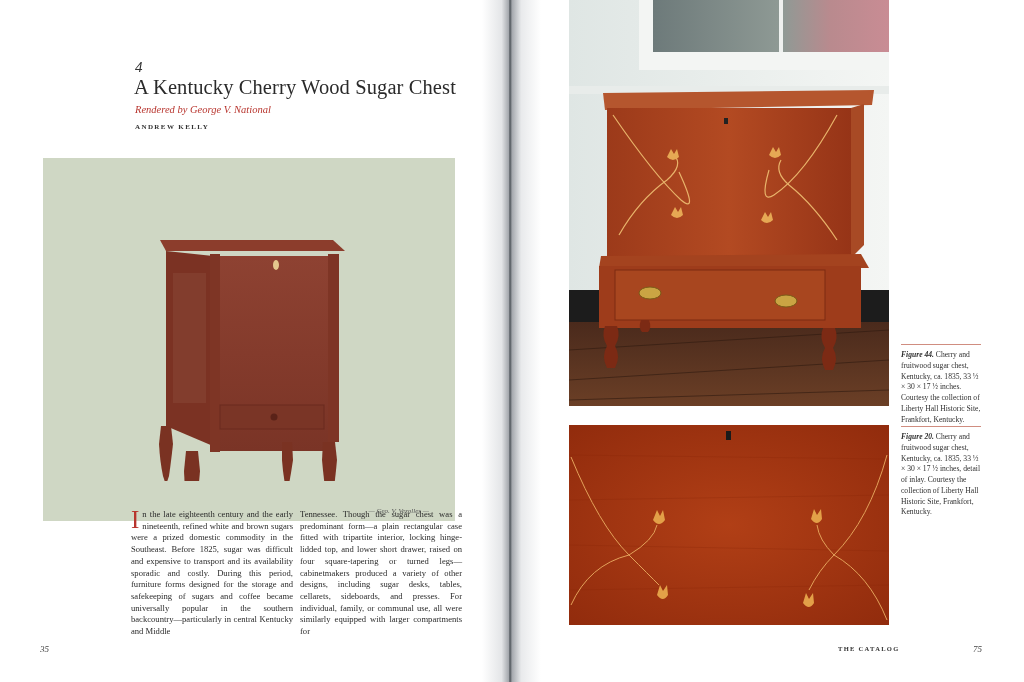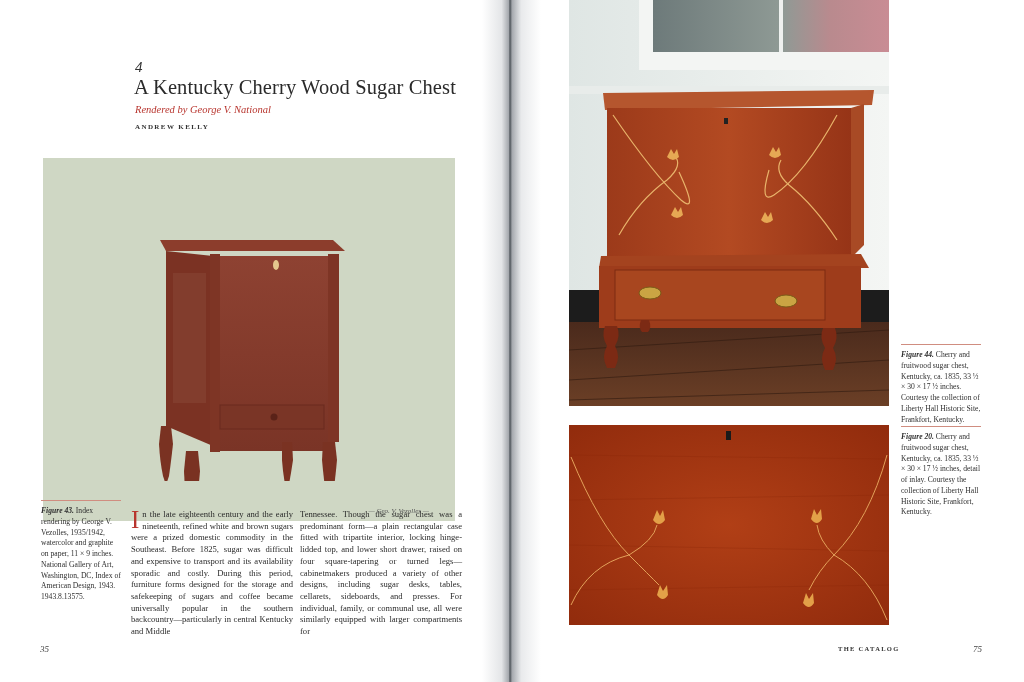--- a/index.html
+++ b/index.html
@@ -69,24 +69,20 @@
       <g fill="#7a3222">
         <path d="M118,268 h10 l2,18 q-2,18 -4,32 l-2,6 h-2 l-2,-6 q-3,-14 -4,-32 z"></path>
         <path d="M143,293 h12 l2,20 q-2,24 -4,38 h-8 q-3,-14 -4,-38 z"></path>
         <path d="M239,284 h10 l1,18 q-2,14 -4,24 h-4 q-2,-10 -3,-24 z"></path>
         <path d="M280,284 h12 l2,18 q-2,22 -4,34 h-7 q-2,-12 -4,-34 z"></path>
       </g>
     </svg>
     <div class="sig">— Geo. V. Vezolles —</div>
   </div>
 
-  <div class="caption" style="left:41px; top:500px; width:80px;">
-    <div class="rule"></div>
-    <span class="fig-label">Figure 43.</span><span> Index rendering by George V. Vezolles, 1935/1942, watercolor and graphite on paper, 11 × 9 inches. National Gallery of Art, Washington, DC, Index of American Design, 1943. 1943.8.13575.</span>
-  </div>
 
   <div class="body-col" style="left:131px;">
     <p><span class="dropcap">I</span><span>n the late eighteenth century and the early nineteenth, refined white and brown sugars were a prized domestic commodity in the Southeast. Before 1825, sugar was difficult and expensive to transport and its availability sporadic and costly. During this period, furniture forms designed for the storage and safekeeping of sugars and coffee became universally popular in the southern backcountry—particularly in central Kentucky and Middle</span></p>
   </div>
   <div class="body-col" style="left:300px;">
     <p>Tennessee. Though the sugar chest was a predominant form—a plain rectangular case fitted with tripartite interior, locking hinge-lidded top, and lower short drawer, raised on four square-tapering or turned legs—cabinetmakers produced a variety of other designs, including sugar desks, tables, cellarets, sideboards, and presses. For individual, family, or communal use, all were similarly equipped with larger compartments for</p>
   </div>
 
   <div class="folio" style="left:40px;">35</div>
 </div>

